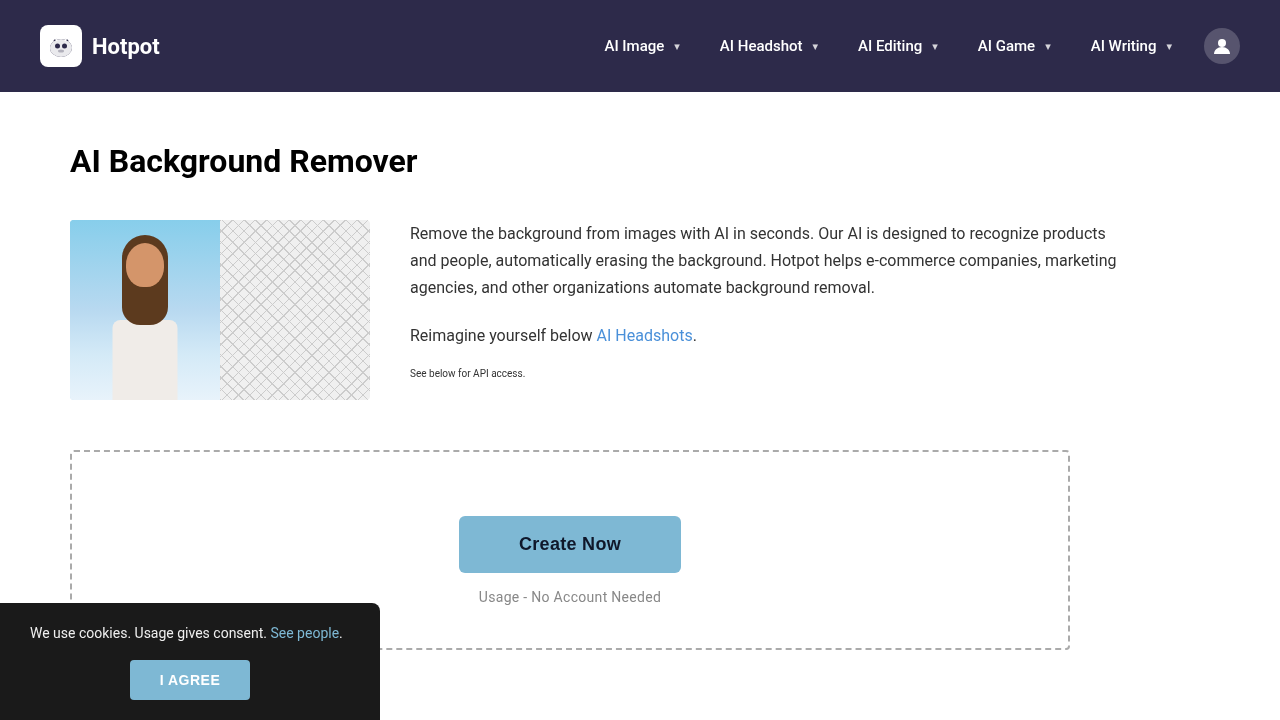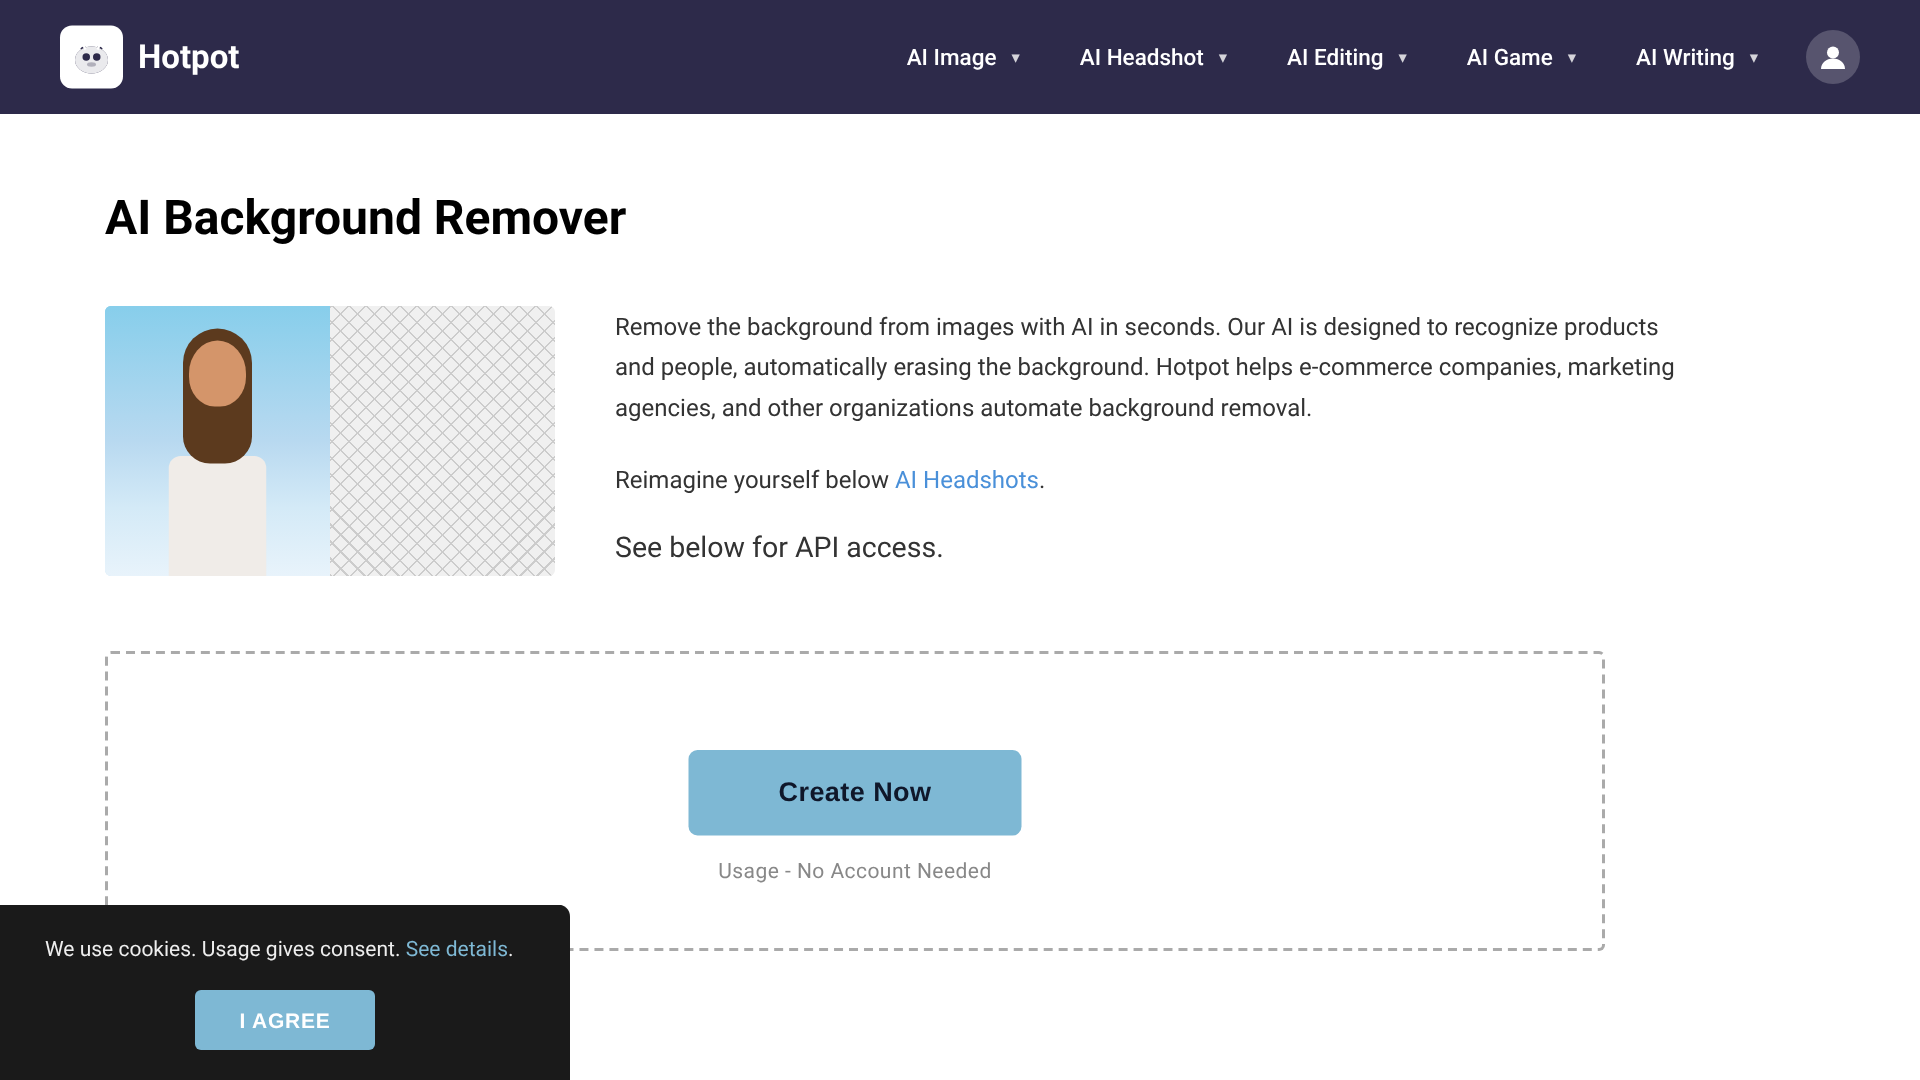--- a/index.html
+++ b/index.html
@@ -15,21 +15,21 @@
       min-height: 720px;
       overflow-x: hidden;
     }
 
     
     .navbar {
       background-color: #2d2a4a;
       display: flex;
       align-items: center;
       padding: 0 40px;
-      height: 76px;
+      height: 92px;
       color: white;
     }
 
     .navbar-brand {
       display: flex;
       align-items: center;
       gap: 10px;
       margin-right: auto;
       text-decoration: none;
       color: white;
@@ -159,21 +159,21 @@
       color: #333;
       margin-bottom: 16px;
     }
 
     .intro-link {
       color: #4a90d9;
       text-decoration: none;
     }
 
     .intro-api-text {
-      font-size: 19px;
+      font-size: 10px;
       line-height: 1.7;
       color: #333;
     }
 
     
     .upload-section {
       border: 2px dashed #aaa;
       border-radius: 4px;
       margin: 0 0 0 0;
       width: 1000px;
@@ -331,16 +331,16 @@
   </div>
 
   <div class="upload-section">
     <button class="create-now-btn">Create Now</button>
     <span class="no-account-text">Usage - No Account Needed</span>
   </div>
 </main>
 
 <div class="cookie-banner">
   <p class="cookie-text">
-    <span>We use cookies. Usage gives consent. </span><a class="cookie-link" href="#">See details</a><span>.</span>
+    <span>We use cookies. Usage gives consent. </span><a class="cookie-link" href="#">See people</a><span>.</span>
   </p>
   <button class="cookie-agree-btn">I AGREE</button>
 </div>
 
 </body></html>

